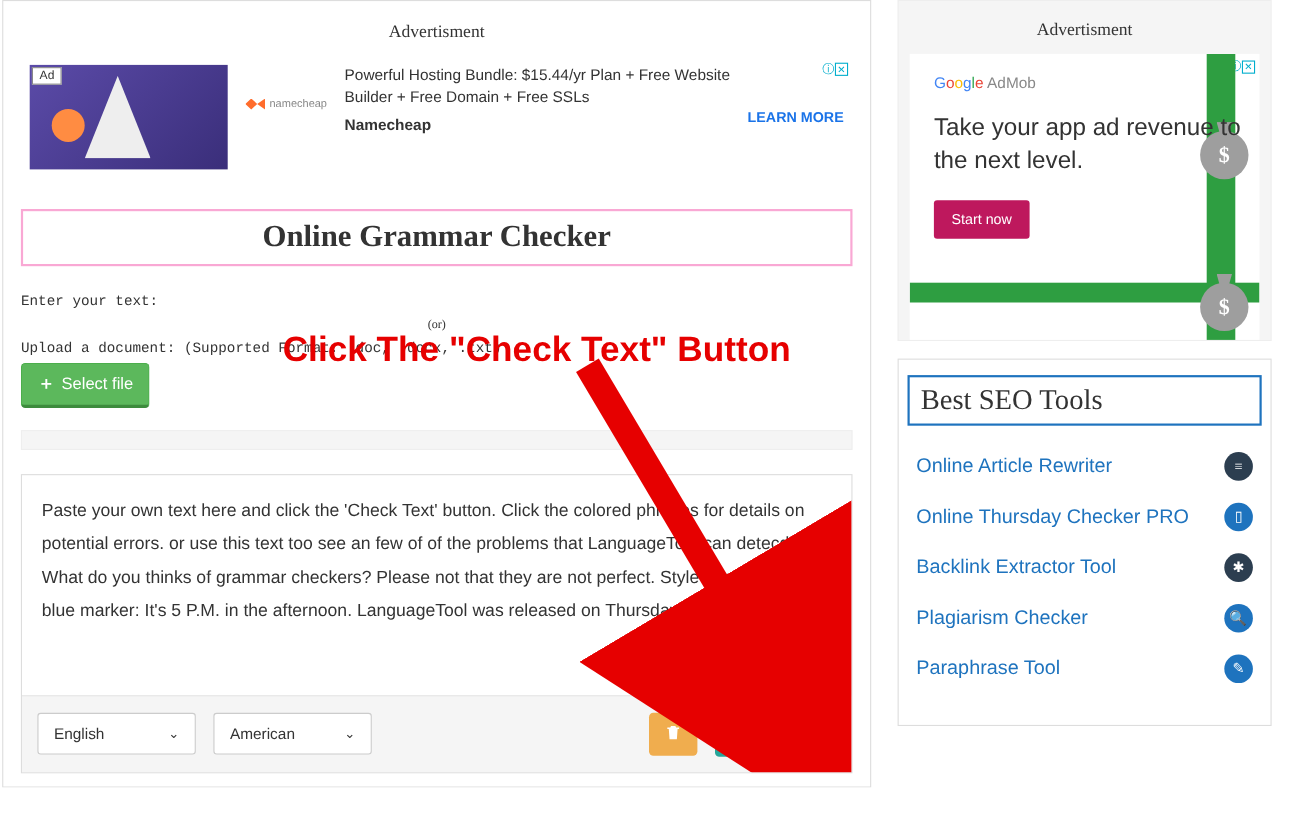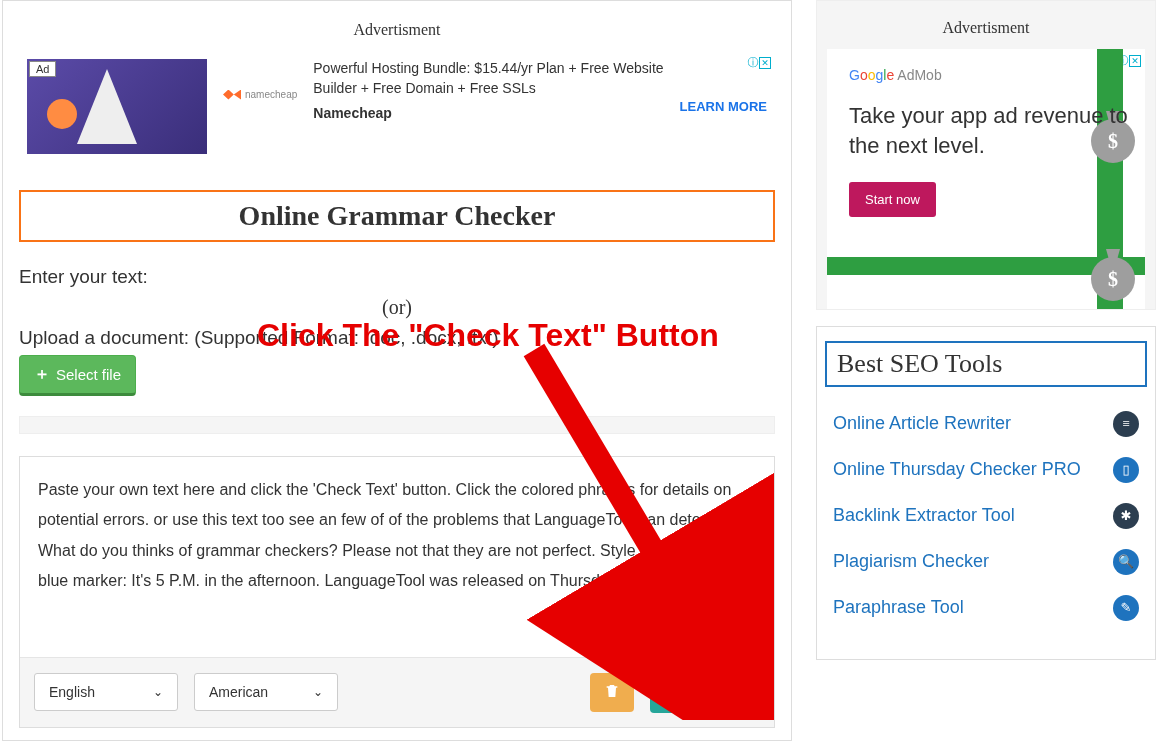--- a/index.html
+++ b/index.html
@@ -12,23 +12,23 @@
     .ad-tag { position: absolute; top: 10px; left: 10px; background: #fff; border: 1px solid #888; font-size: 11px; padding: 1px 6px; font-family: Arial, sans-serif; z-index: 2; }
     .ad-img { width: 180px; height: 95px; background: linear-gradient(135deg, #5b4ba8 0%, #3a2e7a 100%); position: relative; overflow: hidden; }
     .ad-img::before { content: ""; position: absolute; left: 50px; top: 10px; width: 60px; height: 75px; background: #eee; clip-path: polygon(50% 0%, 100% 100%, 0% 100%); }
     .ad-img::after { content: ""; position: absolute; left: 20px; top: 40px; width: 30px; height: 30px; background: #ff8c42; border-radius: 50%; }
     .ad-logo { display: flex; align-items: center; gap: 4px; font-family: Arial, sans-serif; font-size: 10px; color: #888; margin-top: 30px; }
     .ad-logo-dot { width: 18px; height: 10px; background: #ff6c2c; clip-path: polygon(0 50%, 30% 0, 60% 50%, 100% 0, 100% 100%, 60% 50%, 30% 100%); }
     .ad-text { flex: 1; font-family: Arial, sans-serif; font-size: 14px; color: #333; line-height: 1.4; }
     .ad-brand { font-weight: bold; margin-top: 6px; }
     .ad-cta { color: #1a73e8; font-weight: bold; font-family: Arial, sans-serif; font-size: 13px; align-self: center; }
     .ad-icons { position: absolute; top: 4px; right: 4px; font-family: Arial, sans-serif; font-size: 11px; color: #00aecd; }
-    .section-title { border: 2px solid #f97316; text-align: center; font-size: 28px; font-family: Georgia, serif; padding: 8px 0; margin: 28px 0 24px; }
-    .label-text { font-size: 19px; font-family: Liberation Sans, sans-serif; margin-bottom: 6px; }
-    .or-text { text-align: center; font-size: 20px; font-family: Georgia, serif; margin: 8px 0; }
+    .section-title { border: 2px solid #f9a8d4; text-align: center; font-size: 28px; font-family: Georgia, serif; padding: 8px 0; margin: 28px 0 24px; }
+    .label-text { font-size: 13px; font-family: Liberation Mono, monospace; margin-bottom: 6px; }
+    .or-text { text-align: center; font-size: 11px; font-family: Georgia, serif; margin: 8px 0; }
     .select-file-btn { background: #5cb85c; color: #fff; border: 1px solid #4cae4c; border-bottom: 3px solid #3d8b3d; border-radius: 4px; padding: 8px 14px; font-size: 15px; font-family: Arial, sans-serif; cursor: pointer; display: inline-flex; align-items: center; gap: 6px; }
     .plus-icon { font-weight: bold; font-size: 16px; }
     .callout { color: #e60000; font-family: Arial, sans-serif; font-size: 32px; font-weight: bold; position: absolute; }
     .callout-wrap { position: relative; }
     .arrow-svg { position: absolute; top: 3px; left: 495px; pointer-events: none; }
     .gray-bar { background: #f5f5f5; height: 18px; margin-top: 20px; border: 1px solid #eee; }
     .editor-box { border: 1px solid #ddd; margin-top: 22px; }
     .editor-text { padding: 18px 18px 60px; font-family: Arial, sans-serif; font-size: 16px; color: #333; line-height: 1.9; }
     .editor-footer { background: #f5f5f5; padding: 14px 14px; display: flex; align-items: center; gap: 16px; border-top: 1px solid #e5e5e5; }
     .dropdown { background: #fff; border: 1px solid #ccc; border-radius: 3px; padding: 10px 14px; font-size: 14px; font-family: Arial, sans-serif; width: 144px; display: flex; justify-content: space-between; align-items: center; cursor: pointer; }

